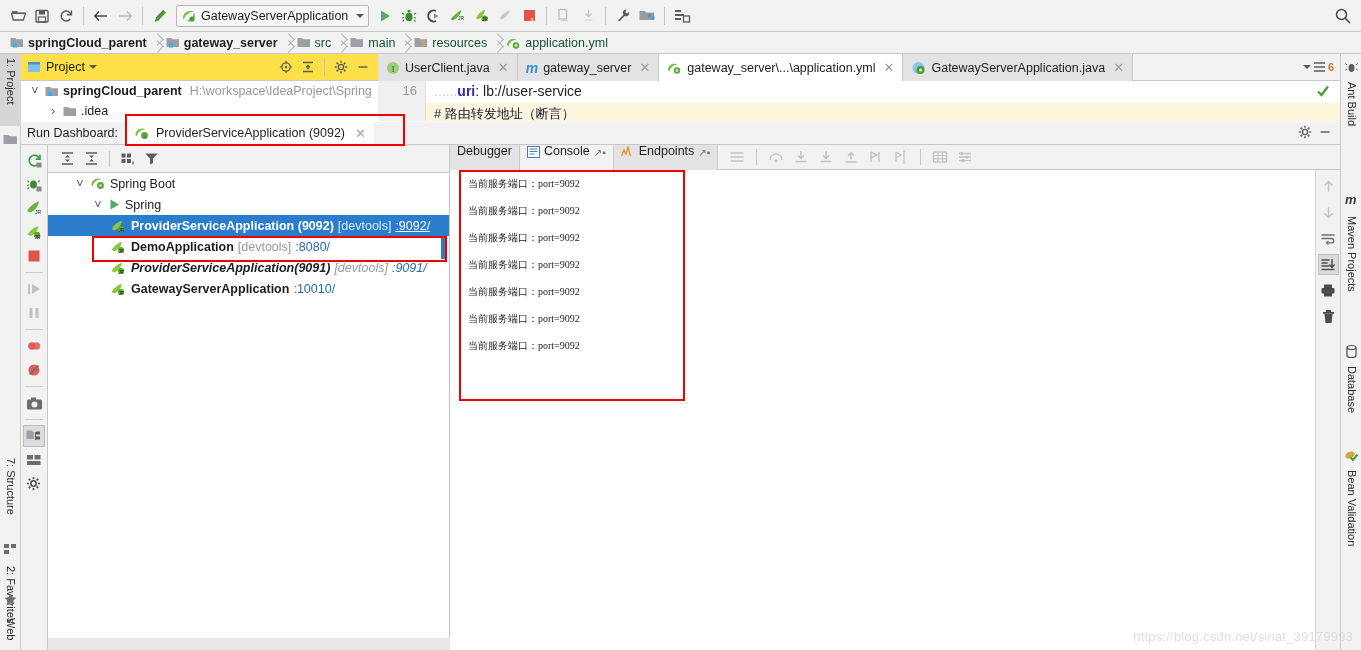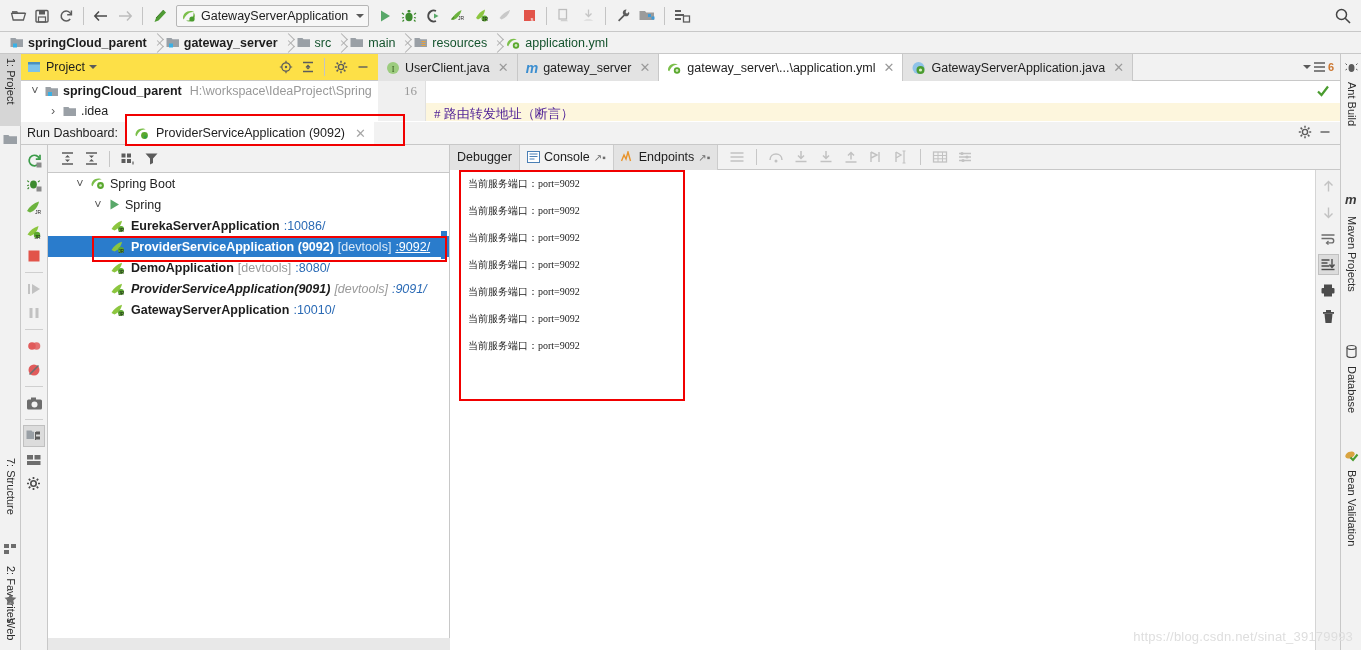--- a/index.html
+++ b/index.html
@@ -111,32 +111,32 @@
     display:flex; align-items:center; gap:5px; padding:0 8px; height:27px;
     border-right:1px solid #c8c8c8; font-size:12.5px; white-space:nowrap;
     background:#e3e3e3; cursor:default;
   }
   .etab.active { background:#fff; }
   .etab .x { color:#9a9a9a; font-size:13px; margin-left:3px; }
   .tabs-right { margin-left:auto; display:flex; align-items:center; padding-right:6px; gap:2px; }
 
   .editor-body {
     position:absolute; left:0; top:27px; width:962px; height:40px; background:#fff; overflow:hidden;
-    font-family:Liberation Serif, serif;
+    font-family:Liberation Sans, sans-serif;
   }
   .gutter {
     position:absolute; left:0; top:0; width:48px; height:40px; background:#f0f0f0;
     border-right:1px solid #e0e0e0; color:#999; font-size:13px; text-align:right; padding:2px 8px 0 0;
   }
   .code-line { position:absolute; left:56px; top:2px; font-size:14px; white-space:pre; }
   .c-key { color:#2b2b99; font-weight:bold; }
   .c-txt { color:#1d1d1d; }
   .dots { color:#d0d0d0; }
   .code-line2 {
-    position:absolute; left:56px; top:24px; font-size:13px; color:#4c1d95; white-space:pre;
+    position:absolute; left:56px; top:24px; font-size:13px; color:#0f172a; white-space:pre;
   }
   .yellow-band { position:absolute; left:0; top:22px; width:962px; height:18px; background:#fdf6dd; }
   .check-ok { position:absolute; right:10px; top:3px; }
 
   
   .run-bar {
     position:absolute; left:21px; top:122px; width:1319px; height:23px;
     background:#f2f2f2; border-bottom:1px solid #c8c8c8; display:flex; align-items:center;
     padding-left:6px; gap:0;
   }
@@ -178,21 +178,21 @@
     position:absolute; right:1px; top:0; width:7px; height:477px; background:transparent;
   }
   .scroll-thumb { position:absolute; right:1px; top:58px; width:6px; height:28px; background:#2a7ccc; }
 
   
   .console-tabs {
     position:absolute; left:450px; top:145px; width:890px; height:25px;
     background:#f2f2f2; border-bottom:1px solid #c8c8c8; display:flex; align-items:center;
   }
   .ctab {
-    display:flex; align-items:center; gap:4px; height:25px; padding:12px 7px;
+    display:flex; align-items:flex-end; gap:4px; height:25px; padding:12px 7px;
     font-size:12.5px; white-space:nowrap; color:#1d1d1d; background:#e3e3e3;
     border-right:1px solid #ccc;
   }
   .ctab.active { background:#f2f2f2; font-weight:normal; }
   .ctab .arr { color:#6d6d6d; font-size:10px; }
   .ctab-tools { display:flex; align-items:center; gap:3px; padding-left:8px; }
   .ctab-sep { width:1px; height:16px; background:#c7c7c7; margin:0 5px; }
 
   .console-body {
     position:absolute; left:450px; top:170px; width:865px; height:480px; background:#fff;
@@ -453,20 +453,21 @@
           </svg>
         <span style="color:#cc7832;font-size:11px;font-weight:bold;">6</span>
       </div>
     </div>
 
     <div class="editor-body">
       <div class="yellow-band"></div>
       <div class="gutter">
         <span>16</span>
       </div>
+      <div class="code-line"><span class="dots">......</span><span class="c-key">uri</span><span class="c-txt">: </span><span class="c-txt">lb://user-service</span></div>
       <div class="code-line2"># 路由转发地址（断言）</div>
       <div class="check-ok">
         <svg width="14" height="14" viewBox="0 0 14 14">
             <path d="M2 7.5 5.5 11 12 2.5" fill="none" stroke="#4a9c2f" stroke-width="2.2"></path>
           </svg>
       </div>
     </div>
   </div>
 
   <div class="left-strip">
@@ -738,29 +739,20 @@
     </div>
 
     <div class="rt-row" style="padding-left:44px;">
       <span class="tw">˅</span>
       <svg width="13" height="13" viewBox="0 0 13 13">
           <path d="M2.5 1.5 11 6.5l-8.5 5z" fill="#59a869"></path>
         </svg>
       <span>Spring</span>
     </div>
 
-    <div class="rt-row" style="padding-left:62px;">
-      <svg width="17" height="16" viewBox="0 0 17 16">
-          <path d="M1.5 11c2.3-4 5.8-7 10.5-8.3-.8 4.8-3.8 8.2-7.5 9.7z" fill="#8cc63f"></path>
-          <circle cx="11" cy="11" r="3" fill="#5aa82e"></circle>
-          <text x="8.5" y="14" font-size="4.5" fill="#1d1d1d" font-family="sans-serif">JR</text>
-        </svg>
-      <span class="svc">EurekaServerApplication</span>
-      <span class="url">:10086/</span>
-    </div>
 
     <div class="rt-row sel" style="padding-left:62px;">
       <svg width="17" height="16" viewBox="0 0 17 16">
           <path d="M1.5 11c2.3-4 5.8-7 10.5-8.3-.8 4.8-3.8 8.2-7.5 9.7z" fill="#8cc63f"></path>
           <circle cx="11" cy="11" r="3" fill="#5aa82e"></circle>
           <text x="8.5" y="14" font-size="4.5" fill="#1d1d1d" font-family="sans-serif">JR</text>
         </svg>
       <span class="svc">ProviderServiceApplication (9092)</span>
       <span class="devtools">[devtools]</span>
       <span class="url">:9092/</span>

